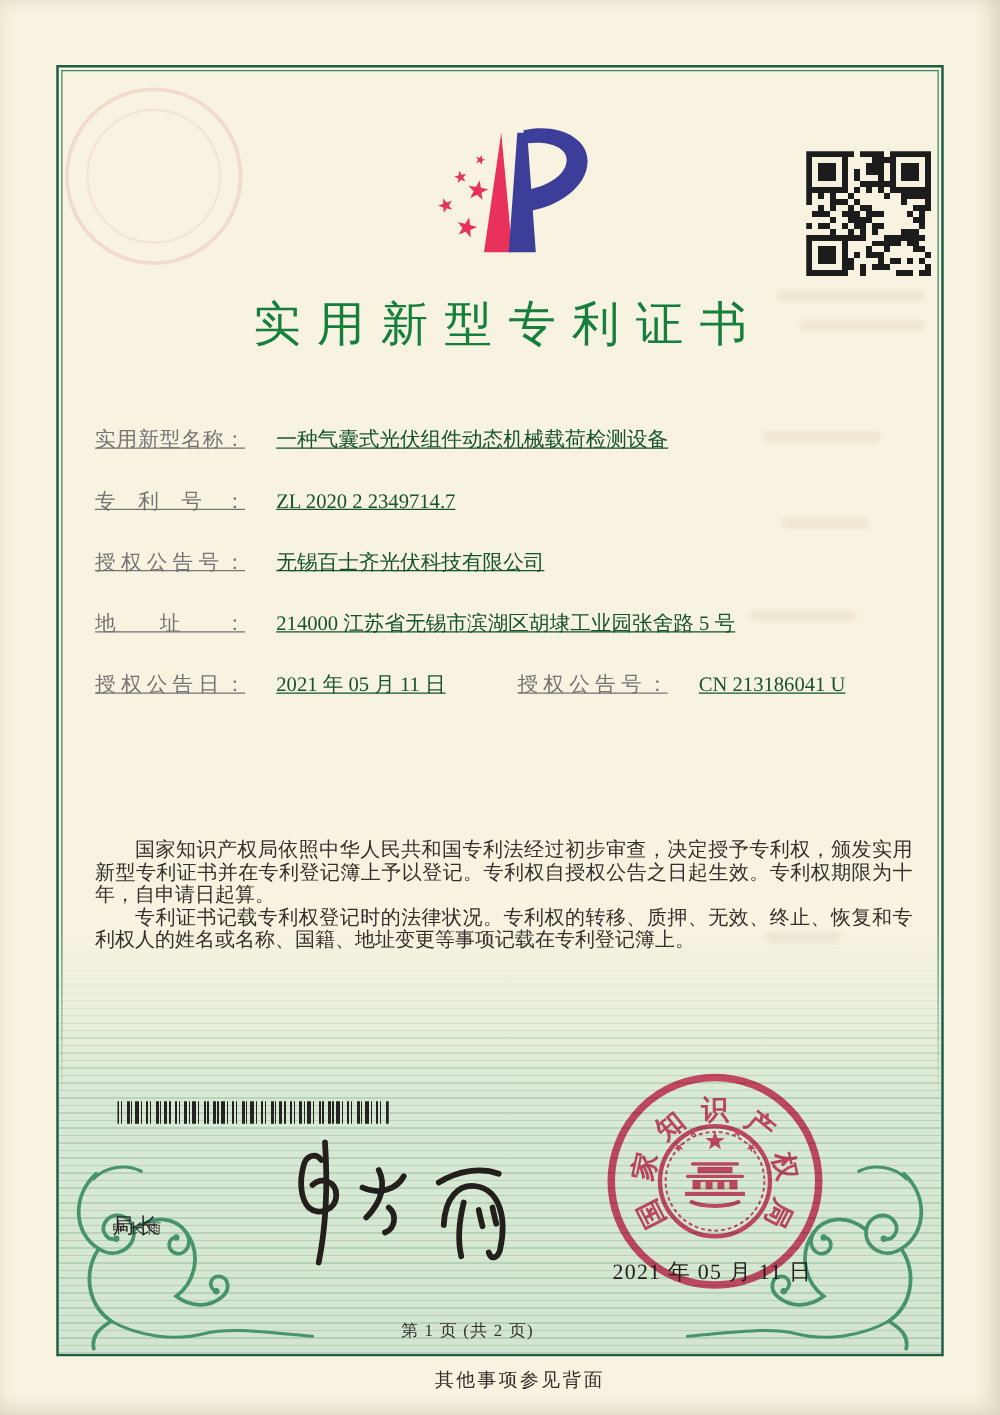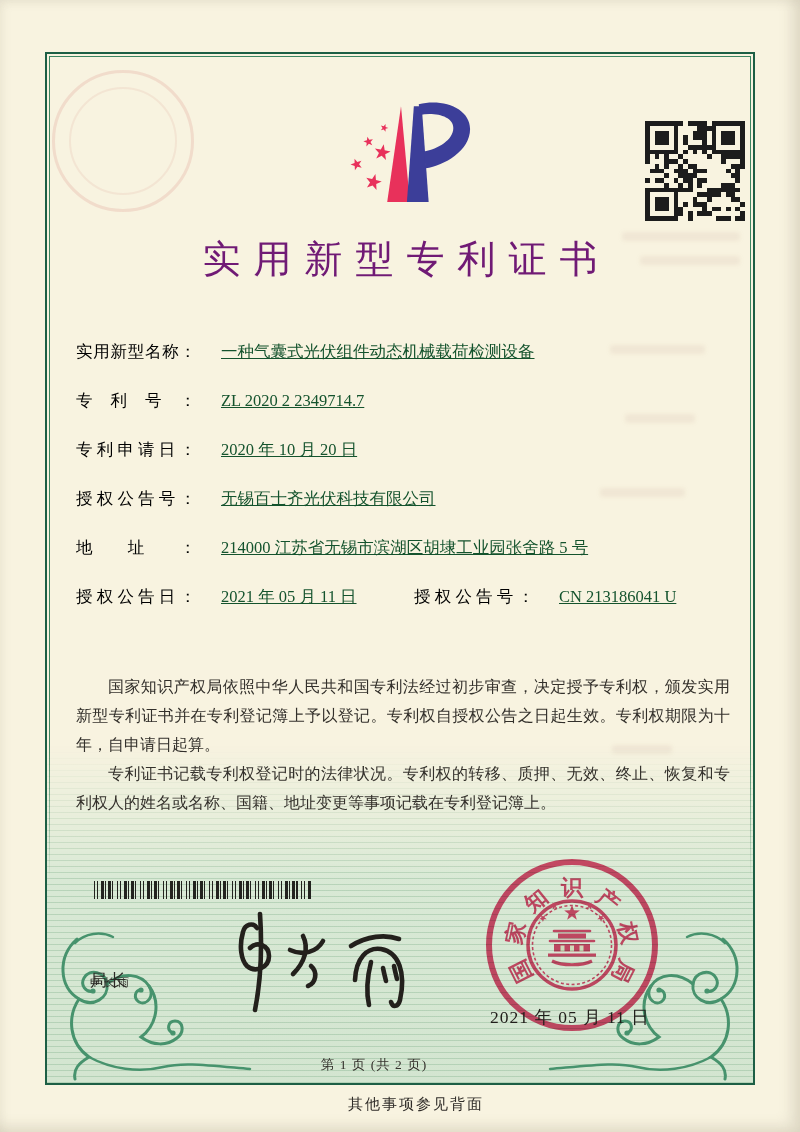--- a/index.html
+++ b/index.html
@@ -30,32 +30,32 @@
     border:2px solid rgba(205,108,100,.10);
   }
   .bleed{position:absolute;background:rgba(150,92,78,.08);filter:blur(2px);border-radius:3px;height:9px;}
 
   
   .cert-no{position:absolute;left:76px;top:111px;font-size:16px;letter-spacing:1.5px;color:#33302b;}
   .logo{position:absolute;left:328px;top:90px;width:148px;height:134px;}
   .qr{position:absolute;left:645px;top:121px;width:100px;height:100px;}
   .title{
     position:absolute;left:0;right:0;top:234px;text-align:center;
-    font-size:38px;letter-spacing:13px;color:#701a75;text-indent:13px;
+    font-size:38px;letter-spacing:13px;color:#15803d;text-indent:13px;
   }
 
   
   .fields{position:absolute;left:76px;top:338px;right:68px;font-size:16.5px;}
   .row{margin-bottom:22px;line-height:27px;position:relative;white-space:nowrap;}
-  .lab{display:inline-block;width:120px;text-align:justify;text-align-last:justify;color:#000000;vertical-align:top;}
+  .lab{display:inline-block;width:120px;text-align:justify;text-align-last:justify;color:#737373;vertical-align:top;text-decoration:underline;}
   .val{margin-left:25px;color:#14532d;text-decoration:underline;}
   .pair2{position:absolute;left:338px;top:0;}
 
   
-  .paras{position:absolute;left:76px;right:70px;top:672px;font-size:16px;line-height:29px;text-align:justify;color:#33302b;}
+  .paras{position:absolute;left:76px;right:70px;top:672px;font-size:16px;line-height:18px;text-align:justify;color:#33302b;}
   .paras p{margin:0;text-indent:2em;}
 
   
   .band{
     position:absolute;left:0;right:0;bottom:0;top:690px;
     background:
       repeating-linear-gradient(0deg, rgba(108,163,122,.30) 0 1px, rgba(108,163,122,0) 1px 6px),
       linear-gradient(#dcebd8,#d3e5d0);
     -webkit-mask-image:linear-gradient(180deg,transparent 0,#000 135px);
             mask-image:linear-gradient(180deg,transparent 0,#000 135px);
@@ -388,23 +388,20 @@
   <div class="title">实用新型专利证书</div>
 
   <div class="fields">
     <div class="row">
       <span class="lab">实用新型名称：</span><span class="val">一种气囊式光伏组件动态机械载荷检测设备</span>
     </div>
     <div class="row">
       <span class="lab">专利号：</span><span class="val">ZL 2020 2 2349714.7</span>
     </div>
     <div class="row">
-      <span class="lab">专利申请日：</span><span class="val">2020 年 10 月 20 日</span>
-    </div>
-    <div class="row">
       <span class="lab">授权公告号：</span><span class="val">无锡百士齐光伏科技有限公司</span>
     </div>
     <div class="row">
       <span class="lab">地址：</span><span class="val">214000 江苏省无锡市滨湖区胡埭工业园张舍路 5 号</span>
     </div>
     <div class="row">
       <span class="lab">授权公告日：</span><span class="val">2021 年 05 月 11 日</span>
       <span class="pair2">
         <span class="lab">授权公告号：</span><span class="val">CN 213186041 U</span>
       </span>

